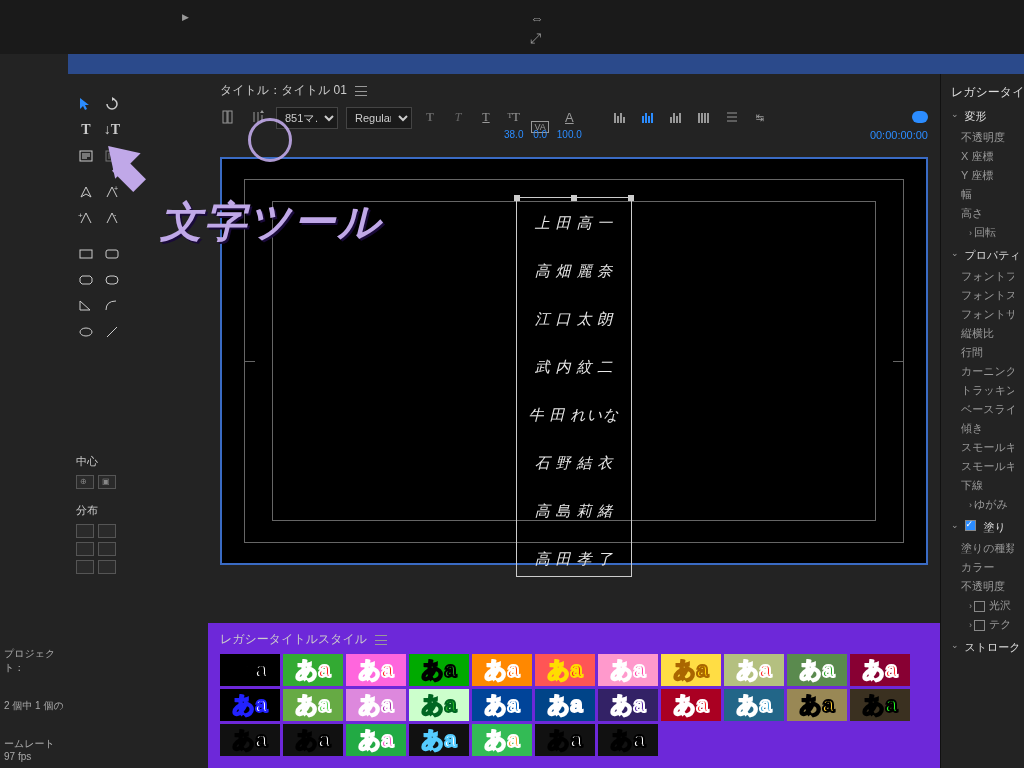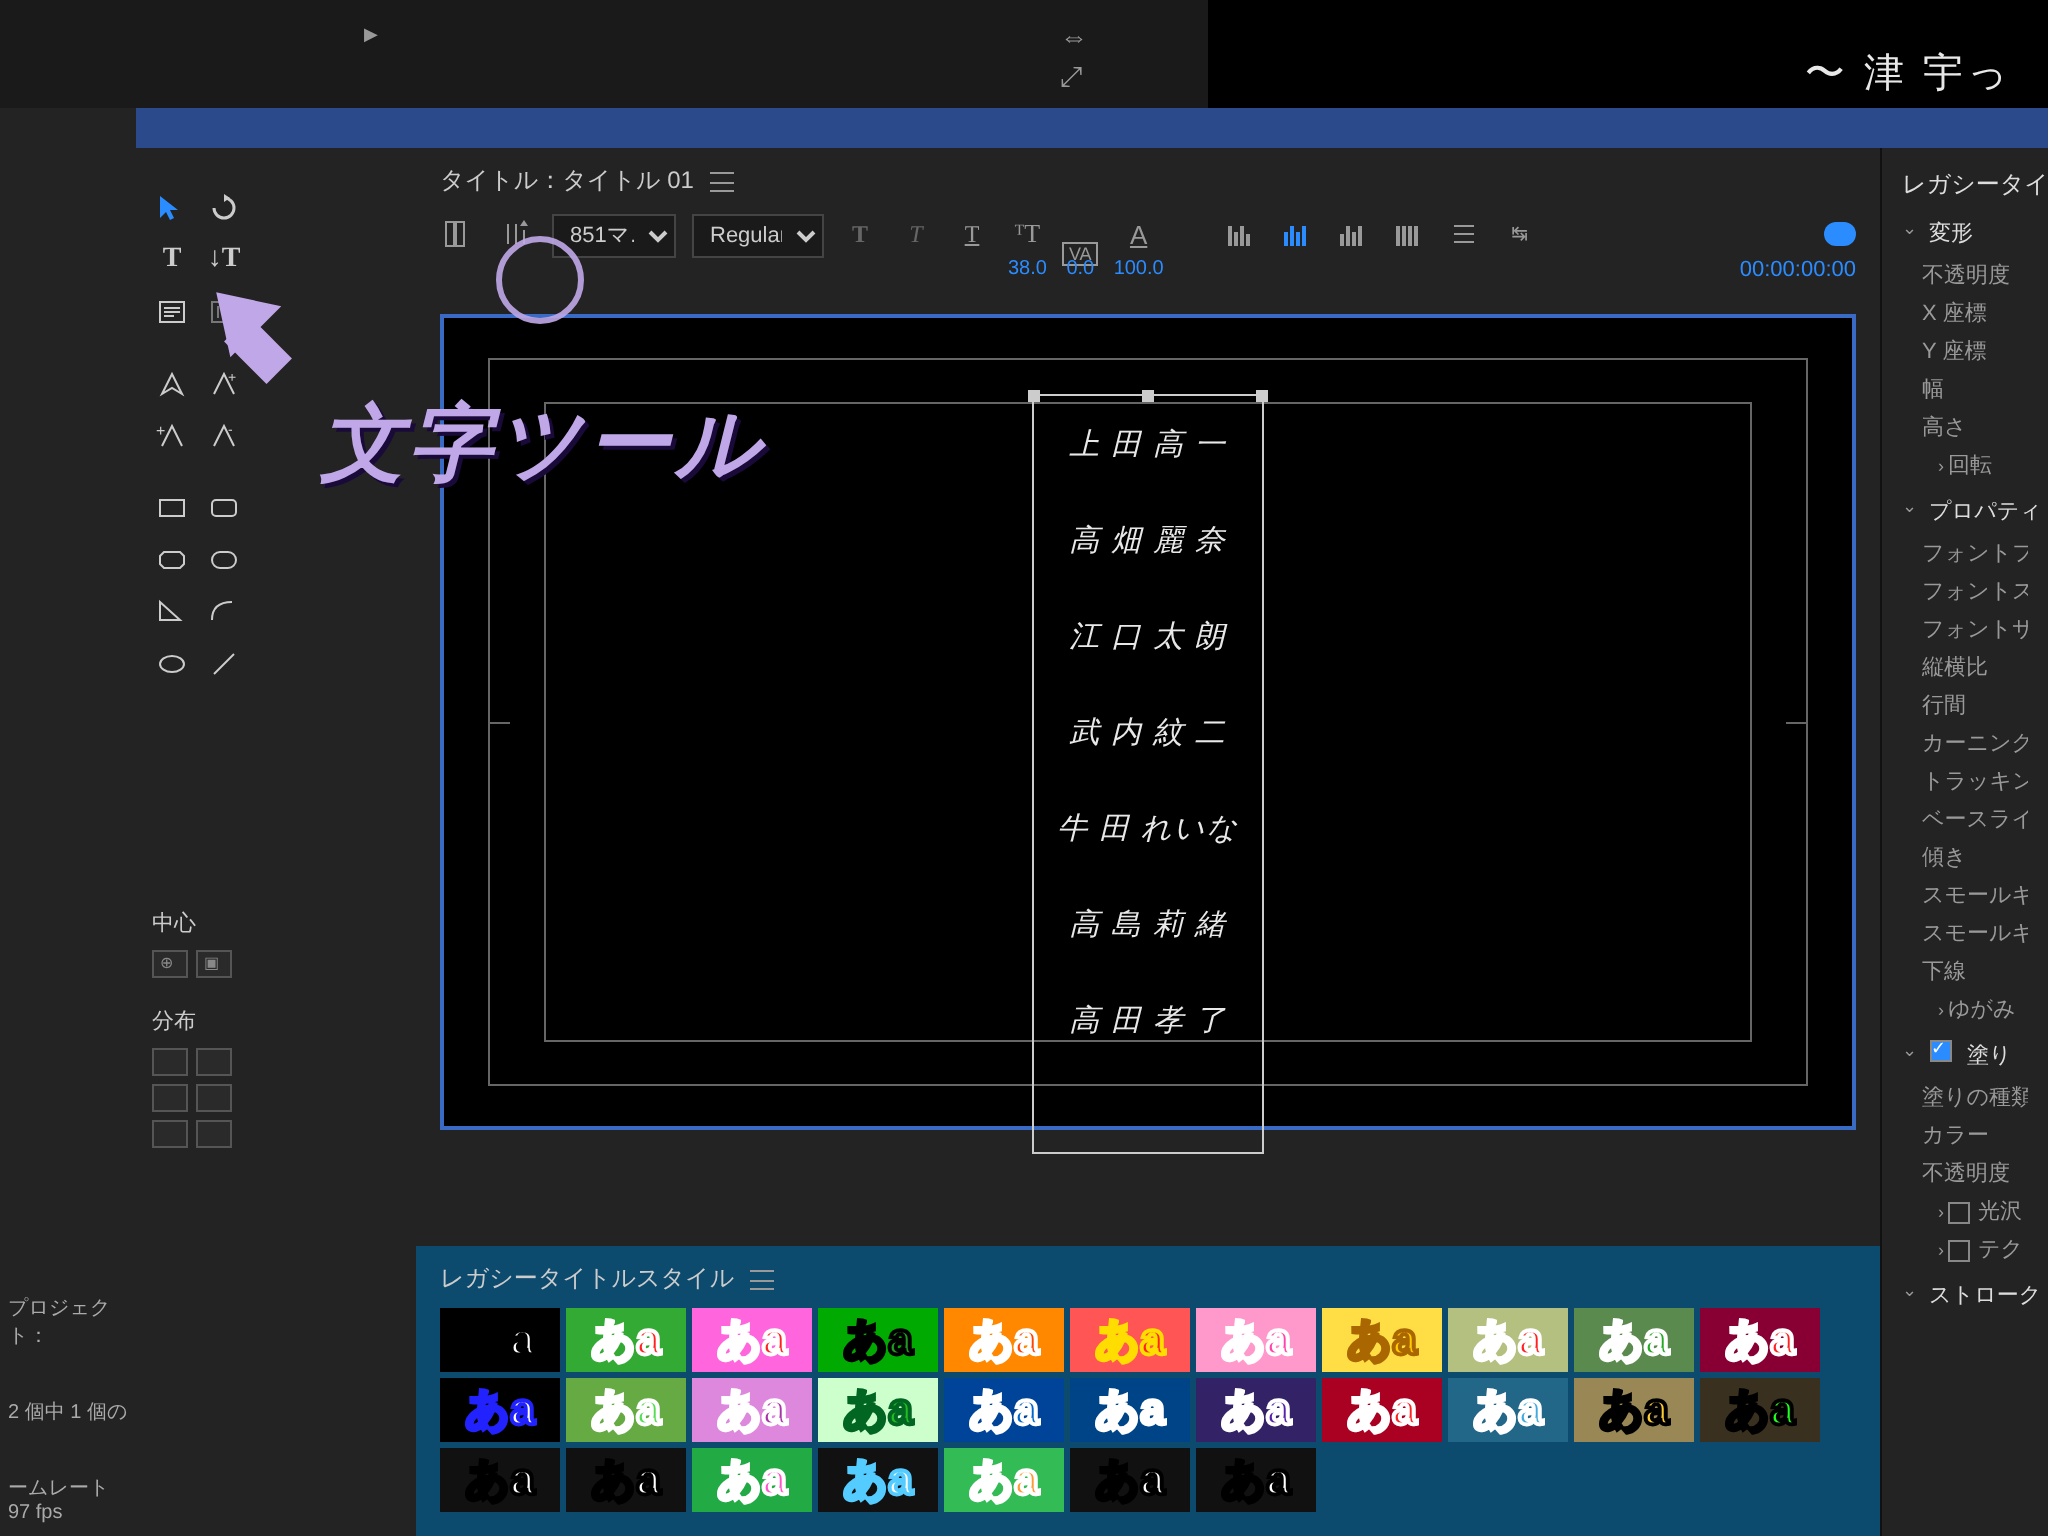--- a/index.html
+++ b/index.html
@@ -32,21 +32,21 @@
 .canvas-border { border: 2px solid #3a6bc4; background: #000; height: 408px; position: relative; }
 .safe-outer { position: absolute; left: 22px; right: 22px; top: 20px; bottom: 20px; border: 1px solid #666; }
 .safe-inner { position: absolute; left: 50px; right: 50px; top: 42px; bottom: 42px; border: 1px solid #666; }
 .center-tick-l { position:absolute; left:0; top:50%; width:10px; height:1px; background:#666;}
 .center-tick-r { position:absolute; right:0; top:50%; width:10px; height:1px; background:#666;}
 .textbox { position: absolute; left: 50%; top: 38px; transform: translateX(-50%); width: 116px; border: 1px solid #ccc; height: 380px; background: rgba(0,0,0,0); }
 .textbox .handle { position: absolute; width: 6px; height: 6px; background: #ccc; }
 .textbox .h-tl{top:-3px;left:-3px}.textbox .h-tr{top:-3px;right:-3px}.textbox .h-tc{top:-3px;left:50%;margin-left:-3px}
 .textbox .credits { padding: 0; display: flex; flex-direction: column; height: 100%; }
 .credit-line { flex: 0 0 48px; display:flex; align-items:center; justify-content:center; color: #e8e8e8; font-family: "Yu Mincho","HGSeikaishotai","serif"; font-size: 15px; letter-spacing: 1px; border-bottom: none; font-style: italic;}
-.styles-panel { background: #0c4a6e; padding: 8px 12px 12px; }
+.styles-panel { background: #6d28d9; padding: 8px 12px 12px; }
 .styles-header { display:flex; align-items:center; gap:8px; margin-bottom:6px; font-size:12px; color:#ccc;}
 .styles-grid { display: grid; grid-template-columns: repeat(11, 60px); gap: 3px; }
 .style-sw { width: 60px; height: 32px; display:flex; align-items:center; justify-content:center; font-size: 22px; font-weight: 900; position: relative; cursor:pointer;}
 .style-sw .txt { -webkit-text-stroke: 2px #000; }
 .right-panel { width: 84px; background: #232323; border-left: 1px solid #111; padding: 10px 10px; font-size: 11px; color: #bbb; overflow: hidden; }
 .rp-title { color: #ddd; margin-bottom: 8px; font-size: 12px; white-space: nowrap;}
 .rp-sec { color: #ddd; margin: 6px 0 4px; display:flex; gap:4px; white-space: nowrap;}
 .rp-item { color: #999; padding: 2px 0 2px 10px; white-space: nowrap; overflow: hidden; text-overflow: clip;}
 .rp-item.sub { padding-left: 18px; }
 .chk { display:inline-block; width:11px; height:11px; border:1px solid #888; vertical-align: middle; margin-right:4px;}
@@ -72,23 +72,20 @@
 </style>
 </head>
 <body>
 
 <div class="top-strip">
   <span class="chev">▶</span>
   <div class="glyphs">
     <span>⇔</span>
     <span>⤢</span>
   </div>
-  <div class="preview-corner">
-      <span>〜 津 宇っ</span>
-    </div>
 </div>
 
 <div class="title-strip"></div>
 
 <div class="left-col">
   <div style="position:absolute; bottom:6px; left:4px; right:4px; color:#aaa; font-size:10px;">
     <div style="margin-bottom:24px;">プロジェクト：</div>
     <div style="margin-bottom:24px;margin-top:20px;">2 個中 1 個の</div>
     <div>ームレート</div>
     <div>97 fps</div>
@@ -338,20 +335,21 @@
         <div class="textbox">
           <span class="handle h-tl"></span>
             <span class="handle h-tc"></span>
             <span class="handle h-tr"></span>
           <div class="credits" id="credits-container">
               <div class="credit-line">上 田 高 一</div>
               <div class="credit-line">高 畑 麗 奈</div>
               <div class="credit-line">江 口 太 朗</div>
               <div class="credit-line">武 内 紋 二</div>
               <div class="credit-line">牛 田 れいな</div>
+              <div class="credit-line">石 野 結 衣</div>
               <div class="credit-line">高 島 莉 緒</div>
               <div class="credit-line">高 田 孝 了</div>
             </div>
         </div>
       </div>
     </div>
 
     <div class="styles-panel">
       <div class="styles-header">
         <span>レガシータイトルスタイル</span>

